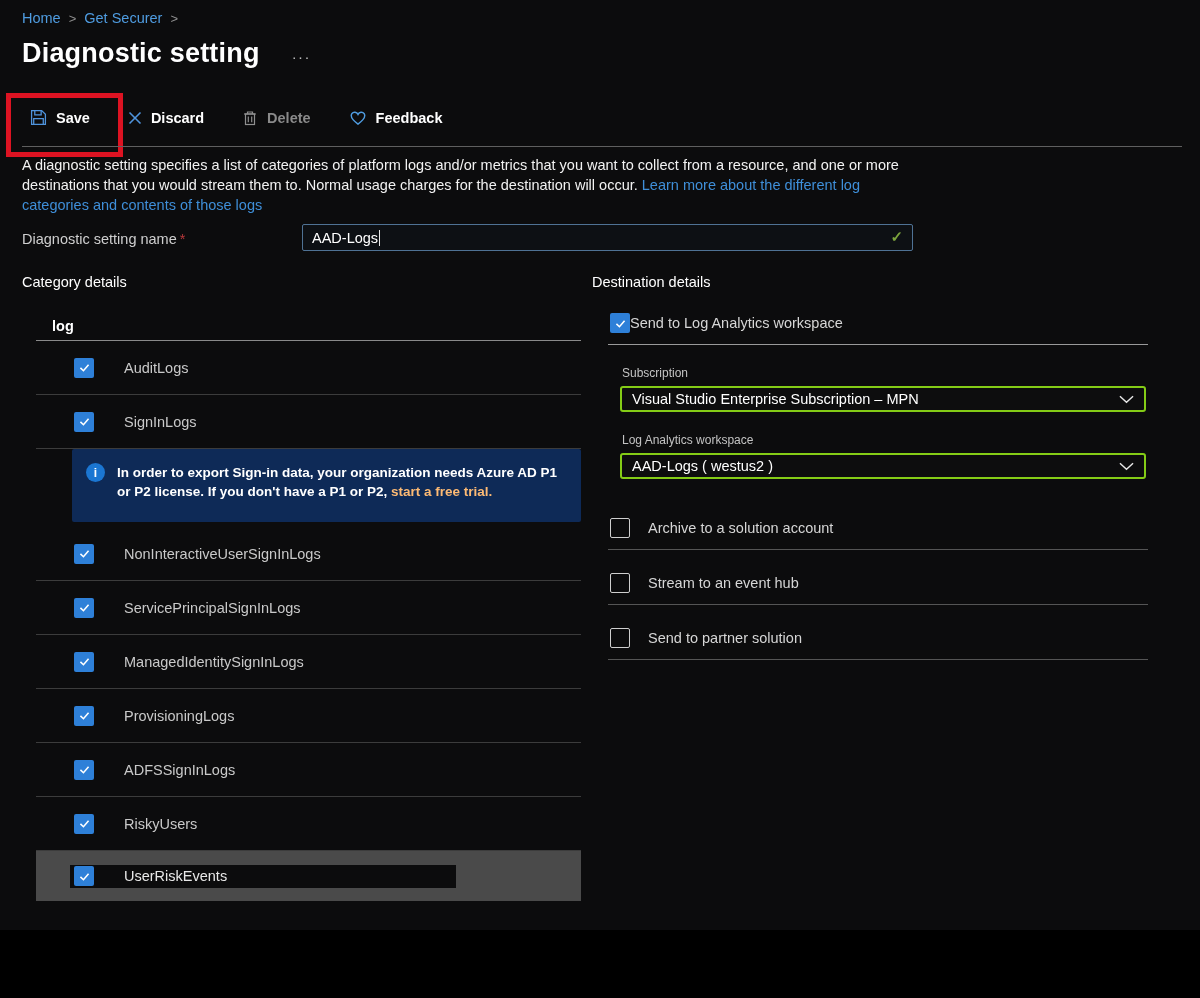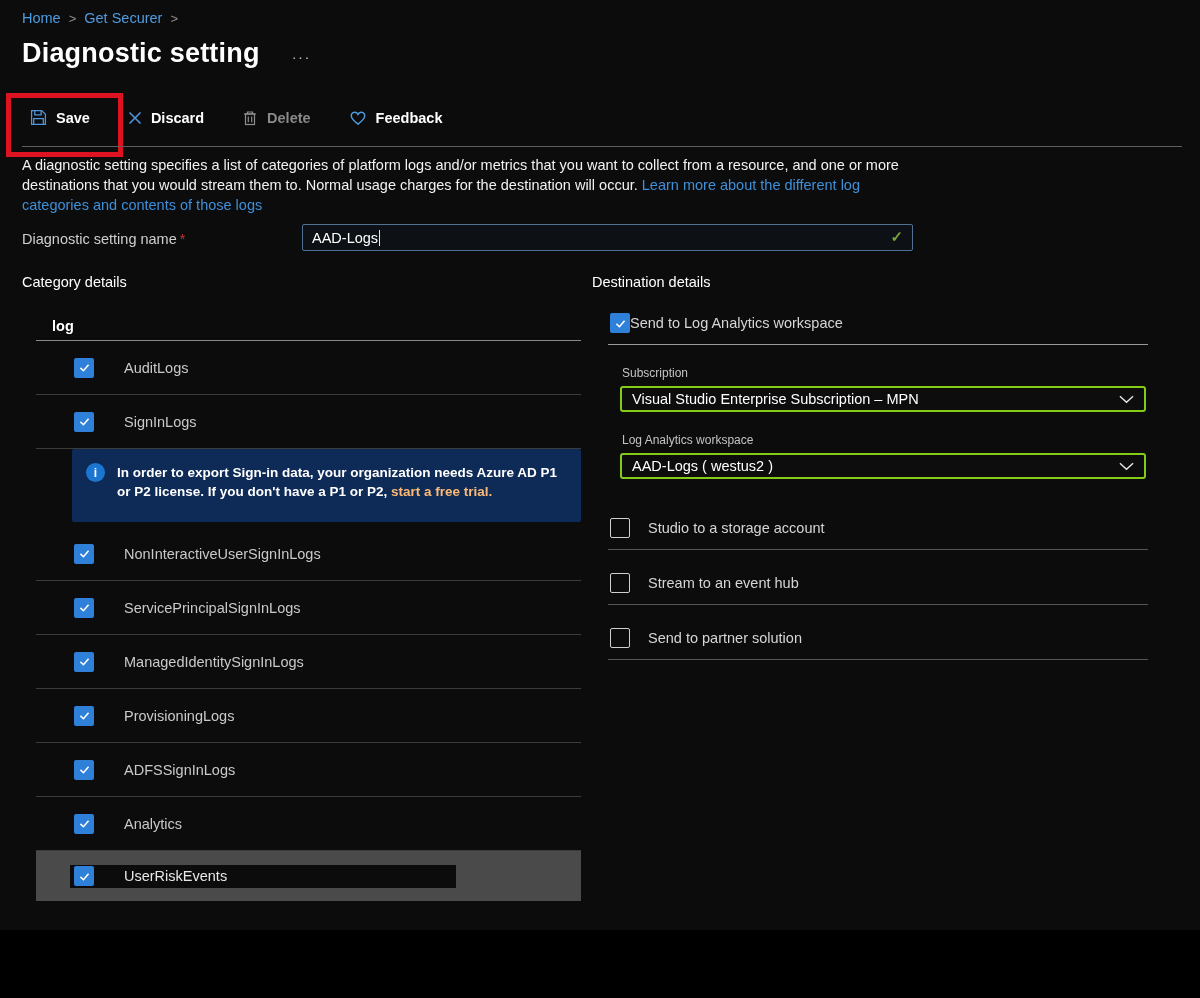--- a/index.html
+++ b/index.html
@@ -220,21 +220,21 @@
     </span>
     <span class="cat-label">ADFSSignInLogs</span>
   </div>
       <div class="cat-row">
 
     <span class="cb checked">
       <svg width="13" height="13" viewBox="0 0 16 16" fill="none" stroke="#fff" stroke-width="1.9">
             <polyline points="3,8.5 6.7,12 13,4.5"></polyline>
           </svg>
     </span>
-    <span class="cat-label">Analytics</span>
+    <span class="cat-label">RiskyUsers</span>
   </div>
       <div class="cat-row highlighted">
     <span class="redaction"></span>
     <span class="cb checked">
       <svg width="13" height="13" viewBox="0 0 16 16" fill="none" stroke="#fff" stroke-width="1.9">
             <polyline points="3,8.5 6.7,12 13,4.5"></polyline>
           </svg>
     </span>
     <span class="cat-label">UserRiskEvents</span>
   </div>
@@ -267,21 +267,21 @@
           <polyline points="1,1 8,7.5 15,1"></polyline>
         </svg>
     </div>
 
     <div class="other-options">
         <div class="dest-block">
     <div class="dest-option">
       <span class="cb unchecked">
         
       </span>
-      <span class="opt-label">Studio to a storage account</span>
+      <span class="opt-label">Archive to a solution account</span>
     </div>
     <div class="divider"></div>
   </div>
         <div class="dest-block">
     <div class="dest-option">
       <span class="cb unchecked">
         
       </span>
       <span class="opt-label">Stream to an event hub</span>
     </div>

